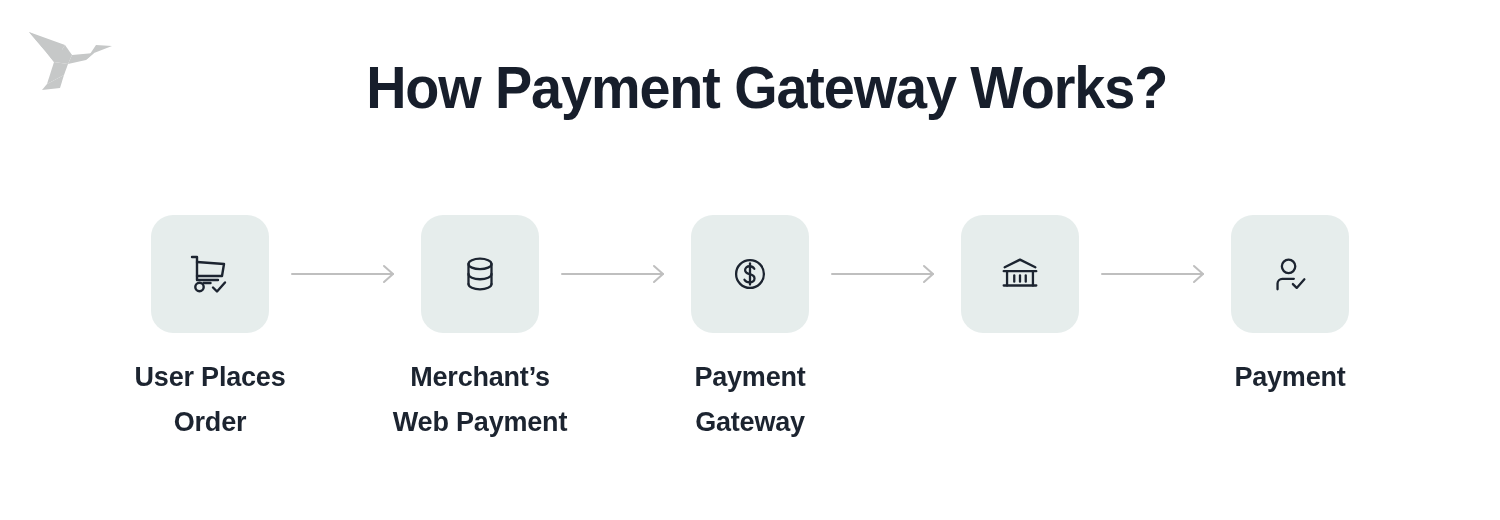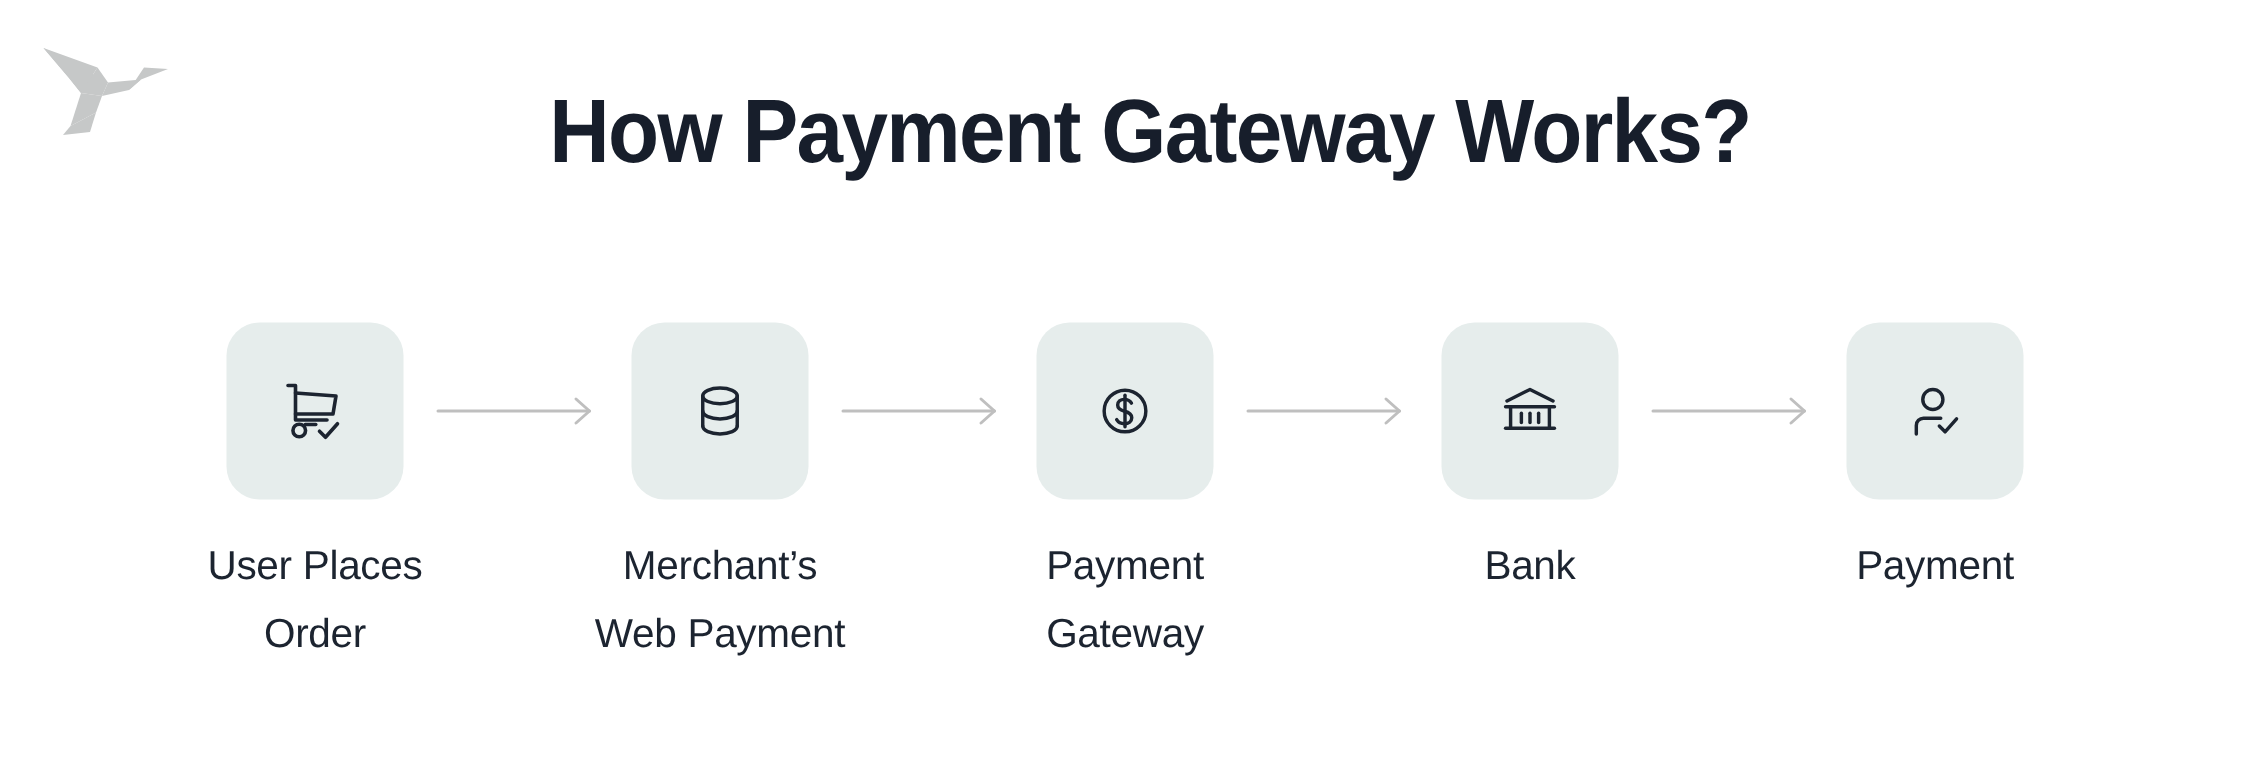--- a/index.html
+++ b/index.html
@@ -79,21 +79,21 @@
   .step-card svg {
     display: block;
   }
 
   .step-label {
     margin-top: 22px;
     width: 200px;
     text-align: center;
     font-family: "Liberation Sans", sans-serif;
     font-size: 27px;
-    font-weight: 400;
+    font-weight: 700;
     line-height: 45px;
     color: #1c2430;
     white-space: pre-line;
     letter-spacing: -0.2px;
   }
 
   
   .connector {
     flex: 0 0 auto;
     width: 150px;
@@ -202,21 +202,20 @@
           <path d="M7 21 H41"></path>
           <path d="M10.5 21 V36"></path>
           <path d="M37.5 21 V36"></path>
           <path d="M18 25.5 V32"></path>
           <path d="M24 25.5 V32"></path>
           <path d="M30 25.5 V32"></path>
           <path d="M7 36 H41"></path>
         </svg>
       </span>
     </div>
-    <div class="step-label">Bank</div>
   </div>
 
   <div class="connector">
     <svg viewBox="0 0 110 20" width="110" height="20" fill="none" stroke="#bfbfbf" stroke-width="2" stroke-linecap="round" stroke-linejoin="round">
       <path d="M2 10 H103"></path>
       <path d="M94 2 L103 10 L94 18"></path>
     </svg>
   </div>
 
   <div class="step">

